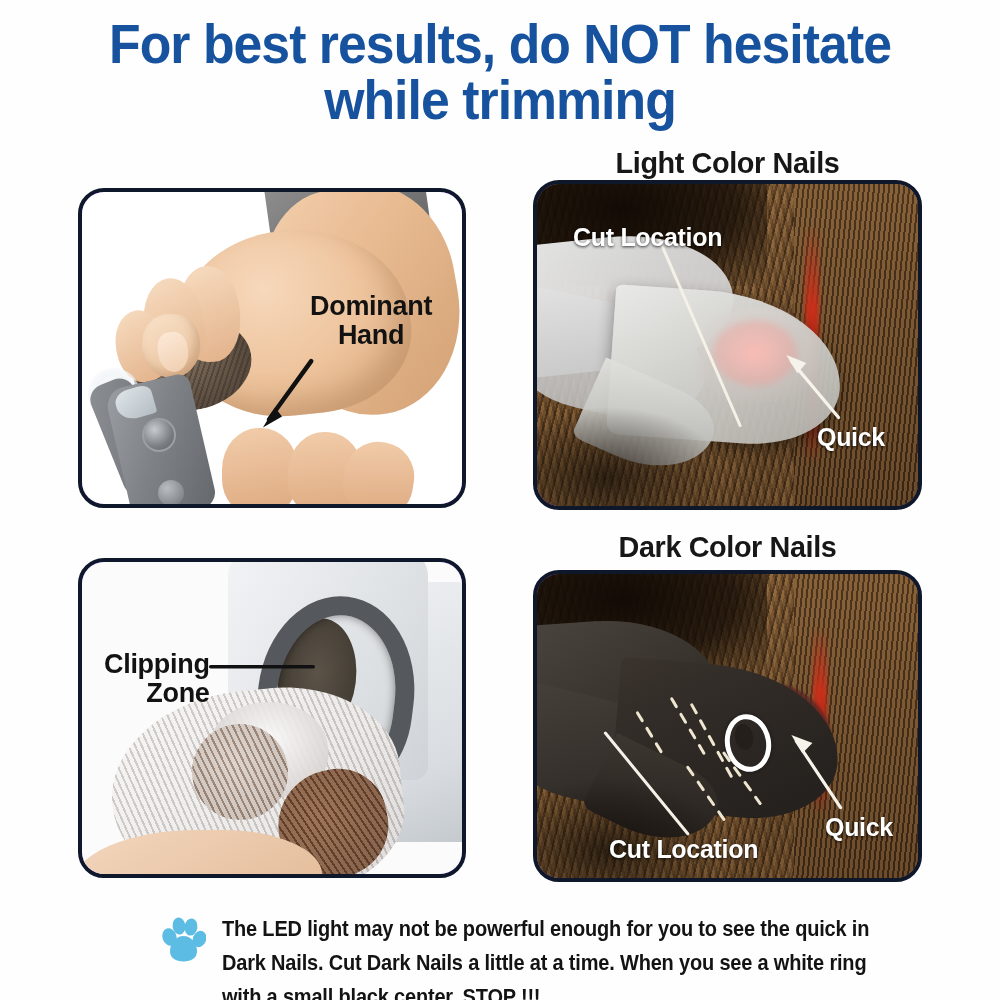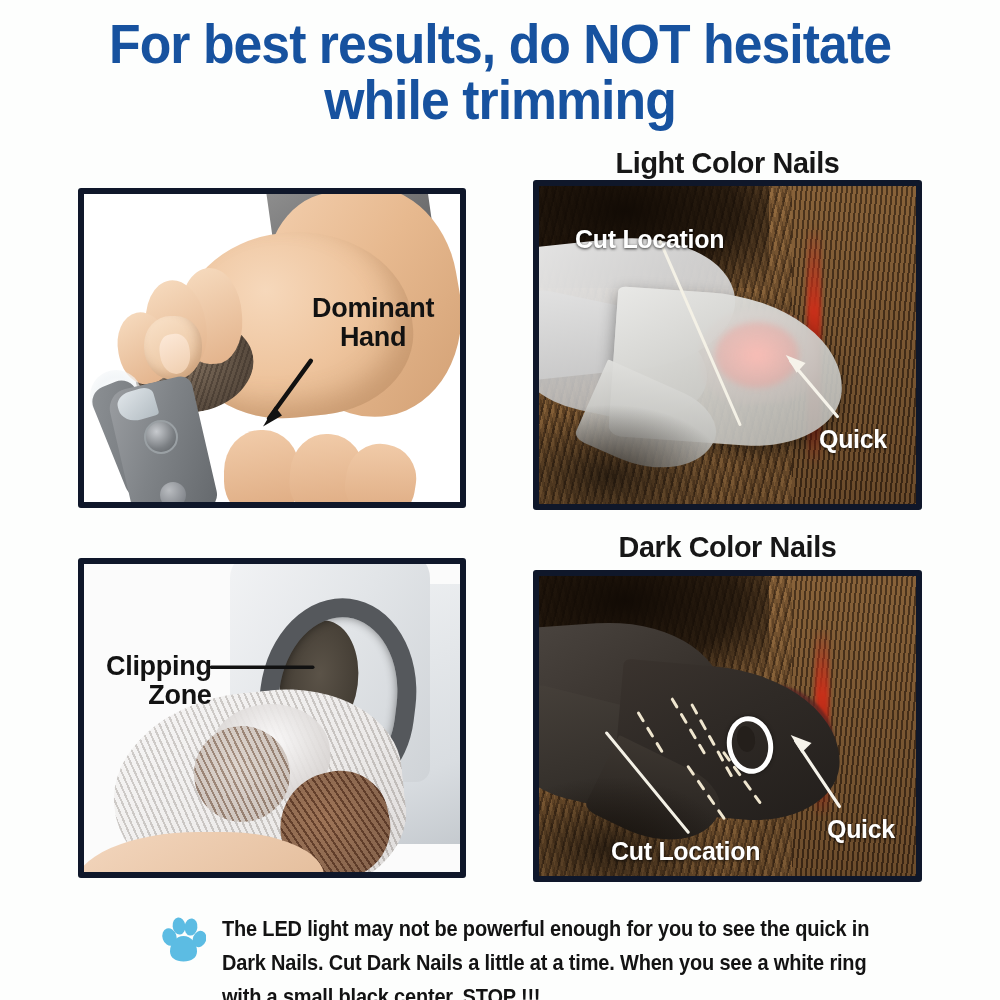--- a/index.html
+++ b/index.html
@@ -23,22 +23,22 @@
     line-height:56px;
     letter-spacing:-1px;
     transform:scaleX(0.94);
     white-space:nowrap;
   }
   .title .l2{display:block;}
 
   
   .panel{
     position:absolute;
-    border:6px solid #0f172a;
-    border-radius:3px;
+    border:4px solid #0f172a;
+    border-radius:26px;
     overflow:hidden;
     background:#8b5cf6;
     box-sizing:border-box;
   }
   .panel-inner{position:absolute;inset:0;overflow:hidden;}
 
   .panel-heading{
     position:absolute;
     text-align:center;
     color:#171717;

